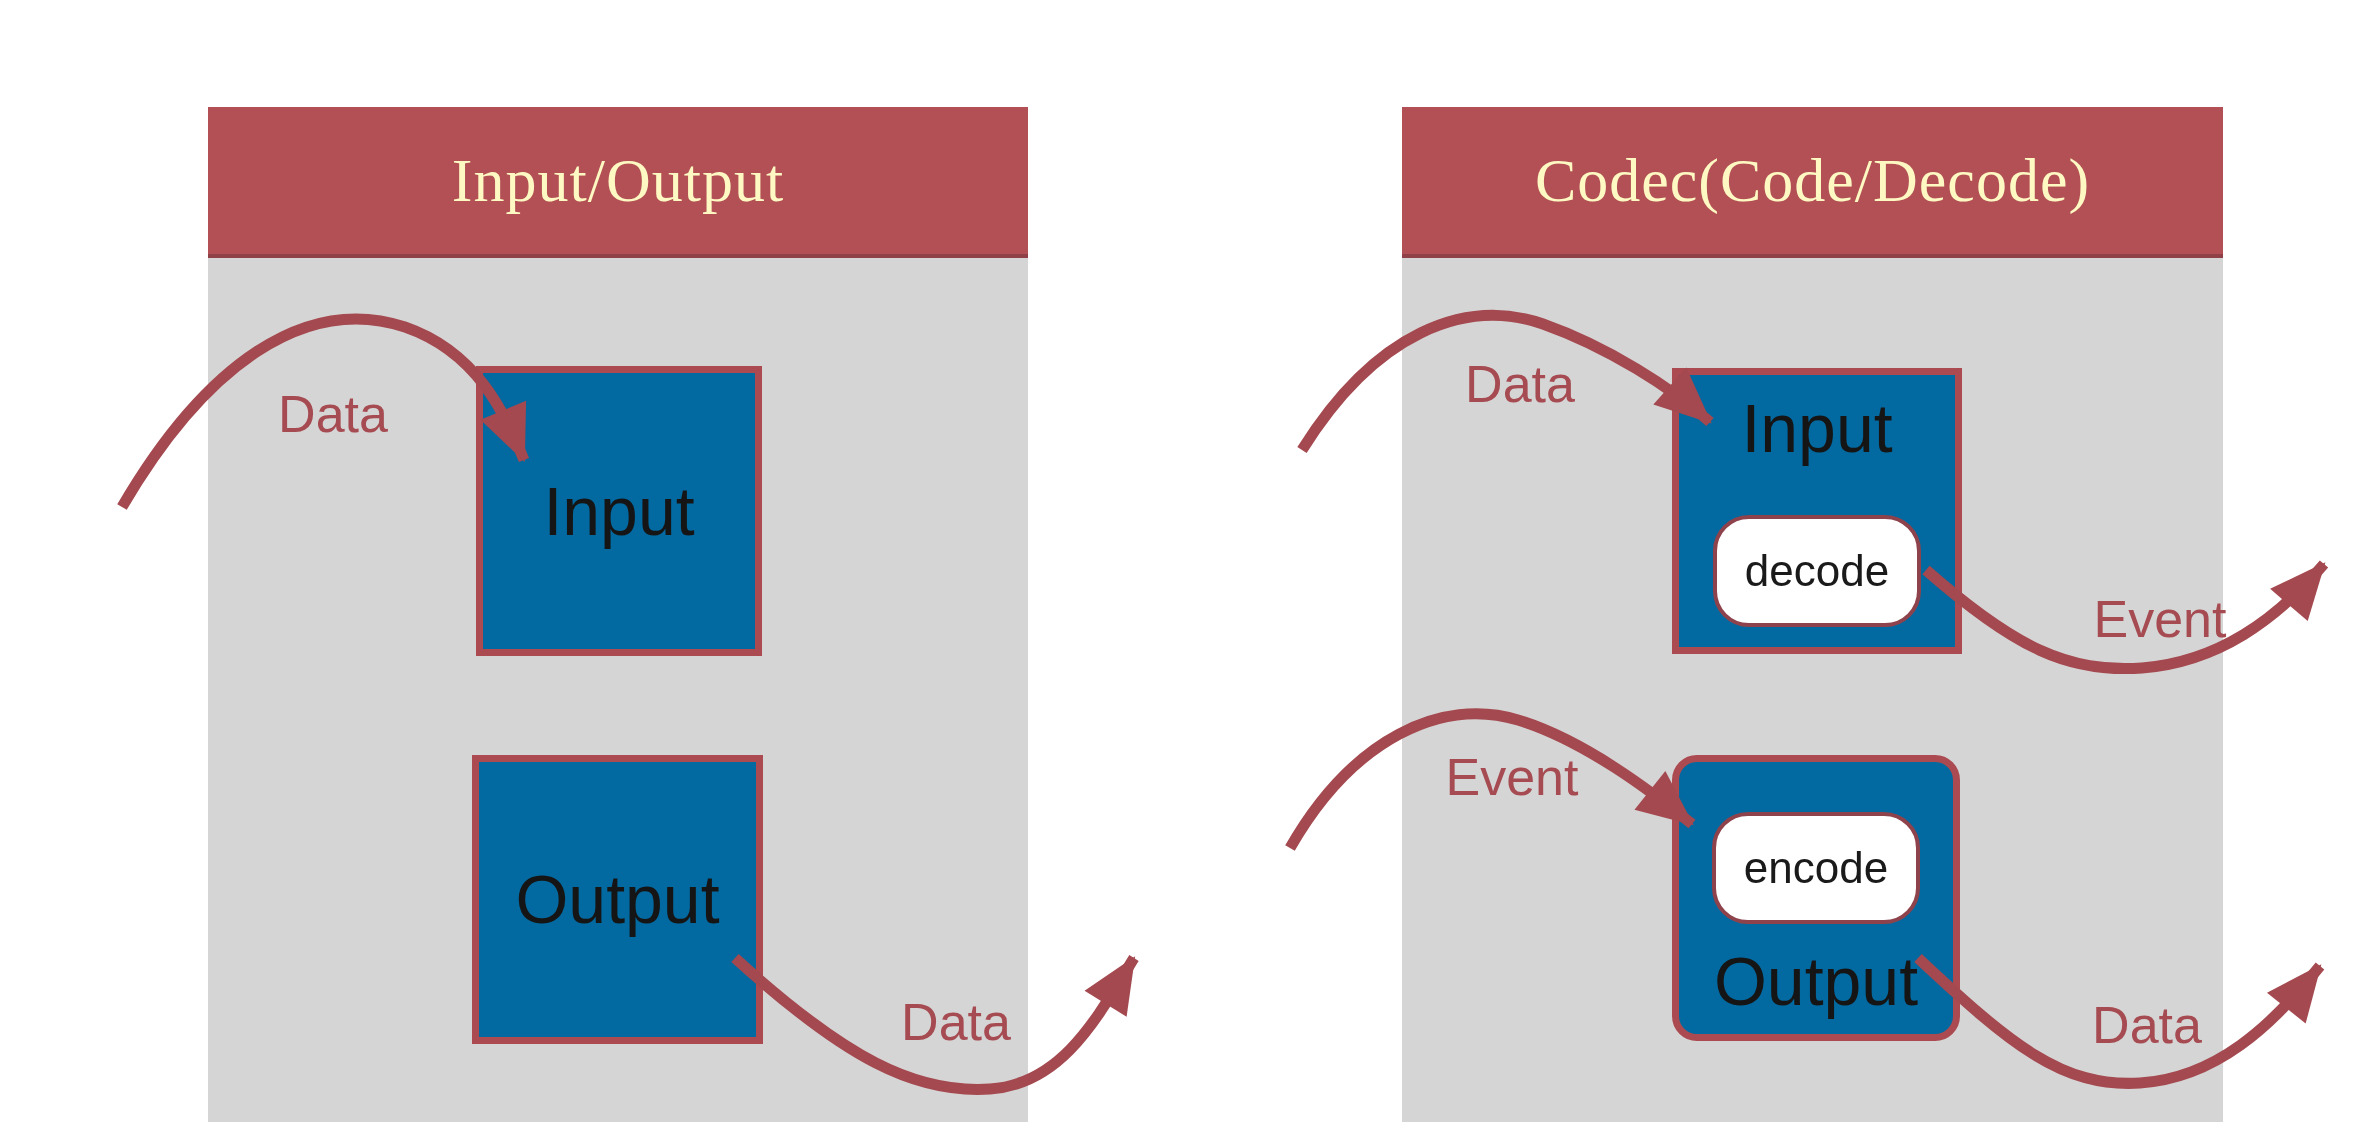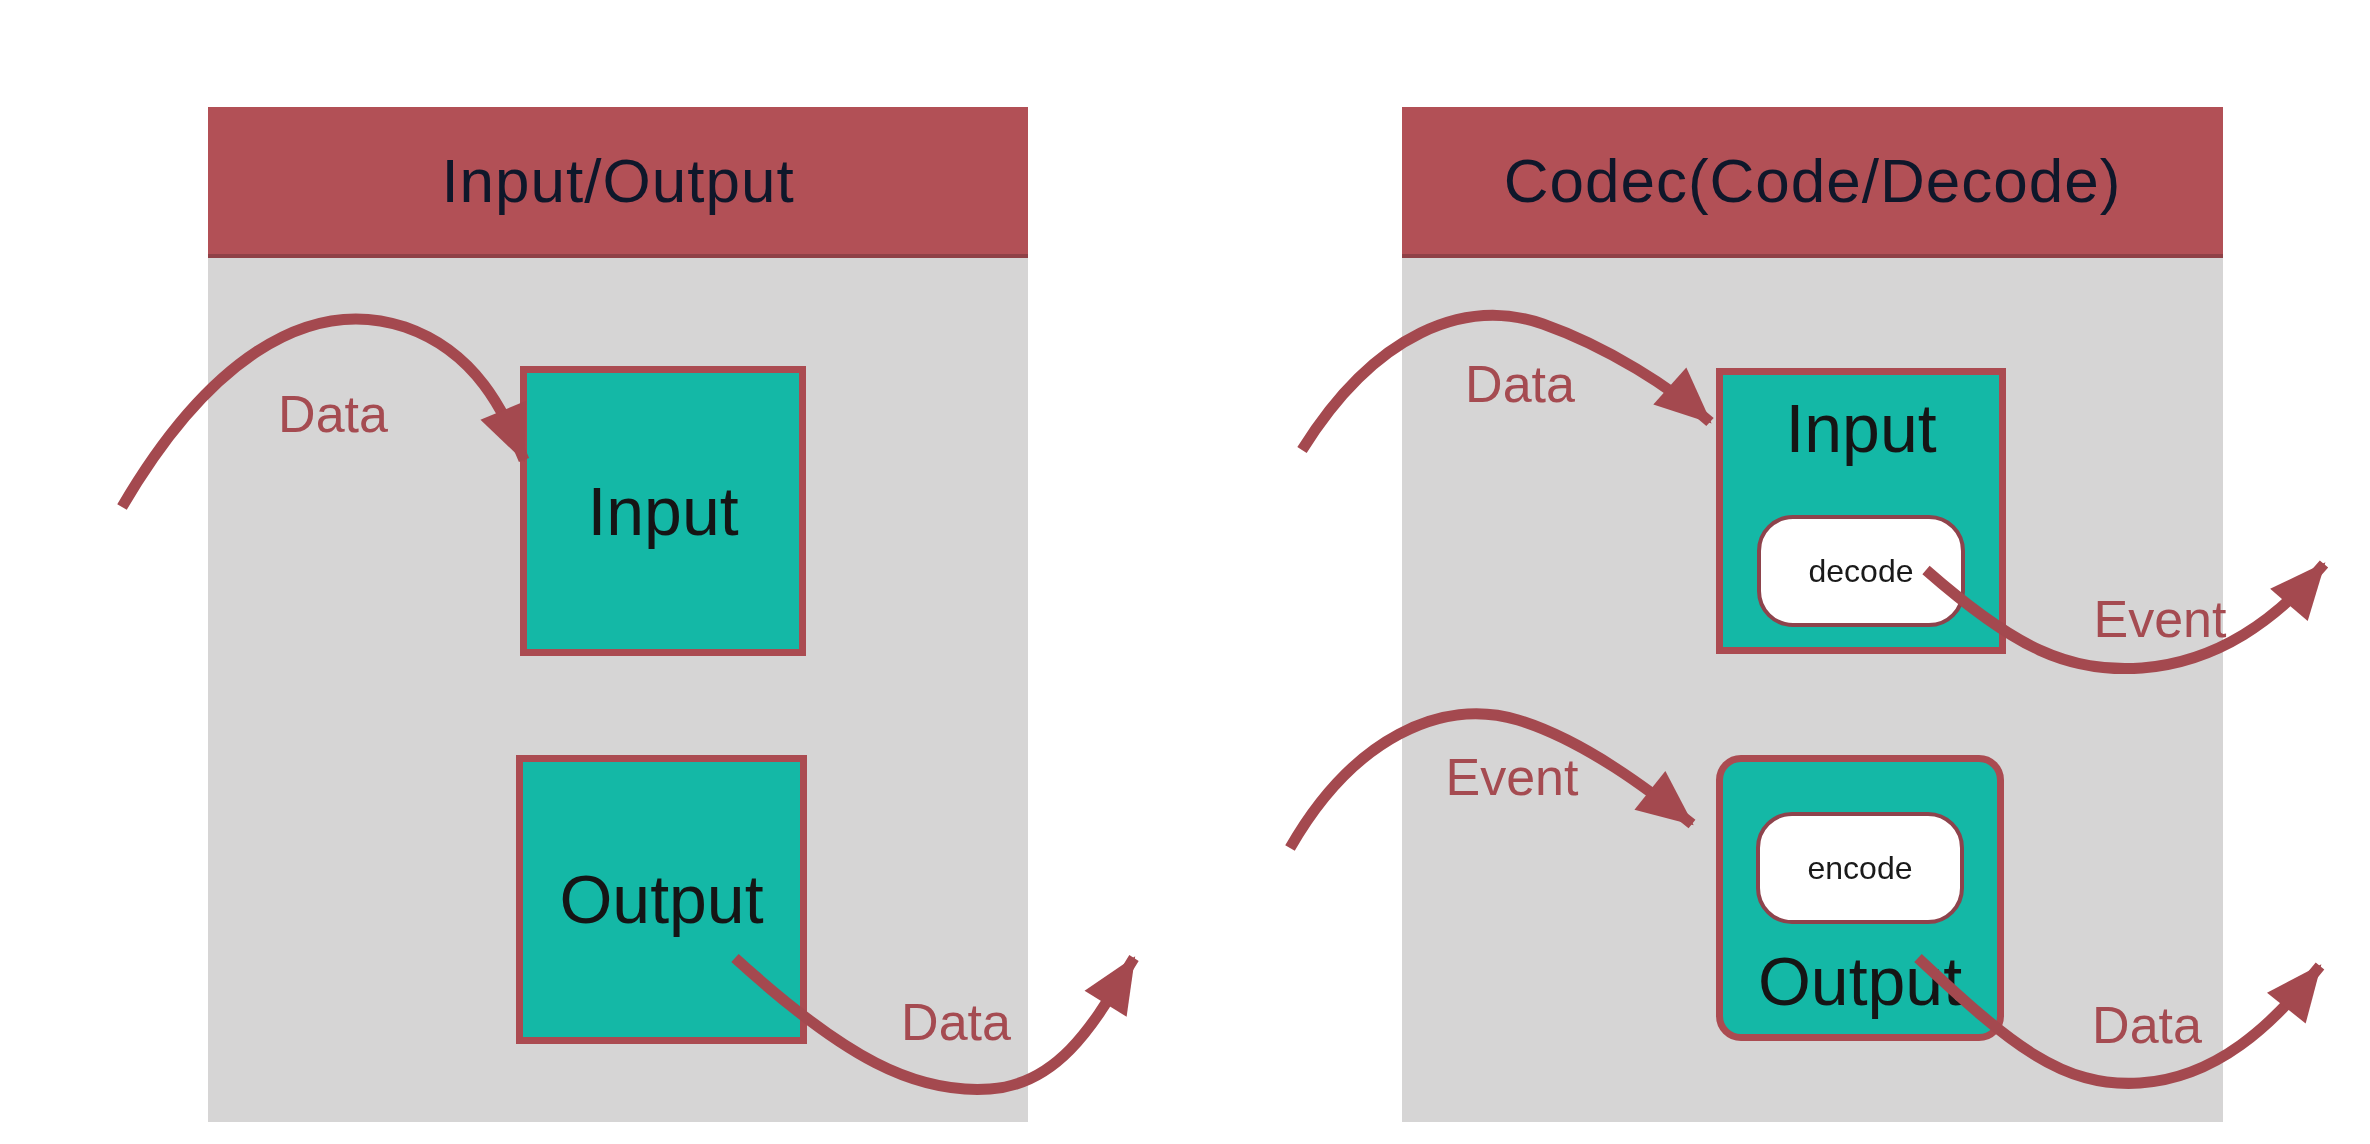--- a/index.html
+++ b/index.html
@@ -27,40 +27,40 @@
     width: 100%;
     height: 151px;
     background: #b25056;
     border-bottom: 4px solid #8f4147;
     box-sizing: border-box;
     display: flex;
     align-items: center;
     justify-content: center;
   }
   .panel-title {
-    color: #0f172a;
+    color: #fef9c3;
     font-size: 62px;
     letter-spacing: 1px;
     white-space: nowrap;
+    font-family: Liberation Serif, serif;
   }
   .panel-body {
     position: absolute;
     left: 0;
     top: 151px;
     width: 100%;
     height: 864px;
     background: #d6d5d5;
   }
   .node-box {
     position: absolute;
-    background: #14b8a6;
+    background: #0369a1;
     border: 7px solid #ab4b51;
     box-sizing: border-box;
     z-index: 2;
-    margin-left: 44px;
   }
   .node-box.centered {
     display: flex;
     align-items: center;
     justify-content: center;
   }
   .box-label {
     color: #151515;
     font-size: 68px;
     line-height: 1.1;
@@ -85,21 +85,21 @@
     background: #ffffff;
     border: 4px solid #8e434c;
     border-radius: 36px;
     box-sizing: border-box;
     display: flex;
     align-items: center;
     justify-content: center;
   }
   .pill-label {
     color: #1a1a1a;
-    font-size: 32px;
+    font-size: 44px;
     white-space: nowrap;
   }
   .arrow-label {
     position: absolute;
     transform: translate(-50%, -50%);
     color: #a54b51;
     font-size: 52px;
     white-space: nowrap;
     z-index: 6;
   }

